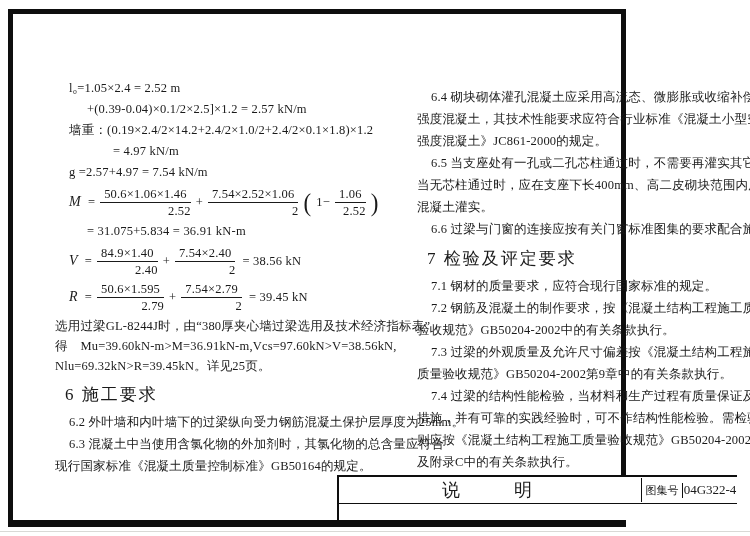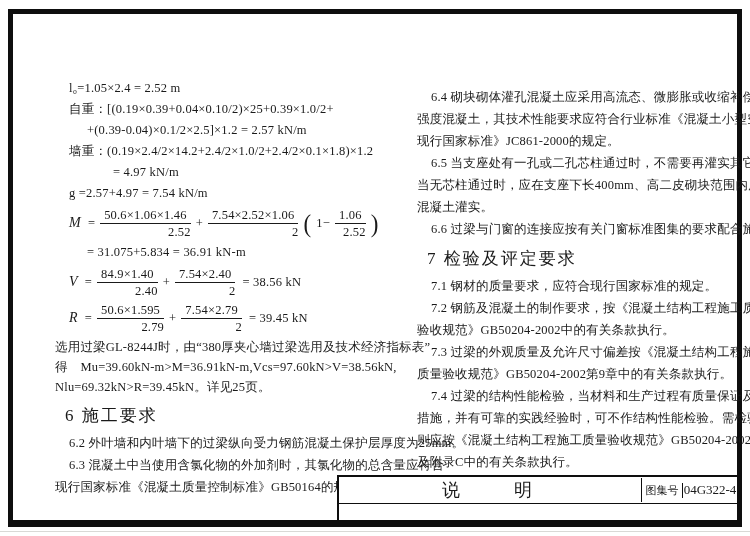--- a/index.html
+++ b/index.html
@@ -1,18 +1,18 @@
 <!DOCTYPE html>
 <html><head>
 <meta charset="utf-8">
 <style>
   html,body{margin:0;padding:0;background:#f4f4f2;}
   .page{position:relative;width:750px;height:536px;background:#ffffff;overflow:hidden;
         font-family:"Liberation Serif","DejaVu Serif",serif;color:#1a1a1a;}
-  .frame{position:absolute;left:8px;top:9px;width:734px;height:518px;box-sizing:border-box;
+  .frame{position:absolute;left:8px;top:9px;width:618px;height:518px;box-sizing:border-box;
          border:5px solid #0e0e0e;border-bottom-width:7px;background:#fff;}
   .scanline{position:absolute;left:0;right:0;top:531px;height:1px;background:#d9d9d6;}
 
   .col{position:absolute;font-size:12.5px;letter-spacing:.2px;}
   .col-left{left:42px;top:64px;width:330px;}
   .col-right{left:404px;top:72px;width:330px;}
 
   .cl{line-height:21px;white-space:nowrap;}
   .tl{line-height:22px;white-space:nowrap;}
   .ind1{padding-left:14px;}
@@ -45,21 +45,20 @@
   .sig svg{display:block;}
 </style>
 </head>
 <body>
 
 <div class="page">
   <div class="frame">
 
     <div class="col col-left">
       <div class="cl ind1">l₀=1.05×2.4 = 2.52 m</div>
-      <div class="cl ind1">自重：[(0.19×0.39+0.04×0.10/2)×25+0.39×1.0/2+</div>
       <div class="cl ind2">+(0.39-0.04)×0.1/2×2.5]×1.2 = 2.57 kN/m</div>
       <div class="cl ind1">墙重：(0.19×2.4/2×14.2+2.4/2×1.0/2+2.4/2×0.1×1.8)×1.2</div>
       <div class="cl ind3">= 4.97 kN/m</div>
       <div class="cl ind1">g =2.57+4.97 = 7.54 kN/m</div>
 
       <div class="formula-line">
         <span class="fsym">M</span>
         <span>=</span>
         <span class="frac">
             <span class="num">50.6×1.06×1.46</span>
@@ -116,21 +115,21 @@
 
       <div class="sec-heading">6 施工要求</div>
       <div class="tl ind1">6.2 外叶墙和内叶墙下的过梁纵向受力钢筋混凝土保护层厚度为25mm。</div>
       <div class="tl ind1">6.3 混凝土中当使用含氯化物的外加剂时，其氯化物的总含量应符合</div>
       <div class="tl">现行国家标准《混凝土质量控制标准》GB50164的规定。</div>
     </div>
 
     <div class="col col-right">
       <div class="tl ind1">6.4 砌块砌体灌孔混凝土应采用高流态、微膨胀或收缩补偿的高</div>
       <div class="tl">强度混凝土，其技术性能要求应符合行业标准《混凝土小型空心砌</div>
-      <div class="tl">现行国家标准》JC861-2000的规定。</div>
+      <div class="tl">强度混凝土》JC861-2000的规定。</div>
       <div class="tl ind1">6.5 当支座处有一孔或二孔芯柱通过时，不需要再灌实其它孔；</div>
       <div class="tl">当无芯柱通过时，应在支座下长400mm、高二皮砌块范围内用Cb25</div>
       <div class="tl">混凝土灌实。</div>
       <div class="tl ind1">6.6 过梁与门窗的连接应按有关门窗标准图集的要求配合施工。</div>
       <div class="sec-heading">7 检验及评定要求</div>
       <div class="tl ind1">7.1 钢材的质量要求，应符合现行国家标准的规定。</div>
       <div class="tl ind1">7.2 钢筋及混凝土的制作要求，按《混凝土结构工程施工质量</div>
       <div class="tl">验收规范》GB50204-2002中的有关条款执行。</div>
       <div class="tl ind1">7.3 过梁的外观质量及允许尺寸偏差按《混凝土结构工程施工</div>
       <div class="tl">质量验收规范》GB50204-2002第9章中的有关条款执行。</div>

